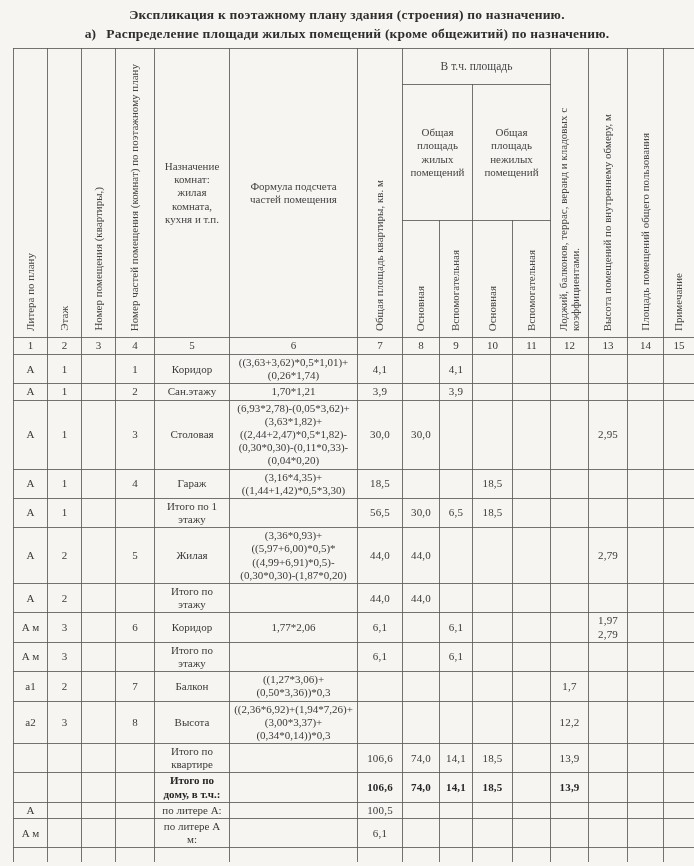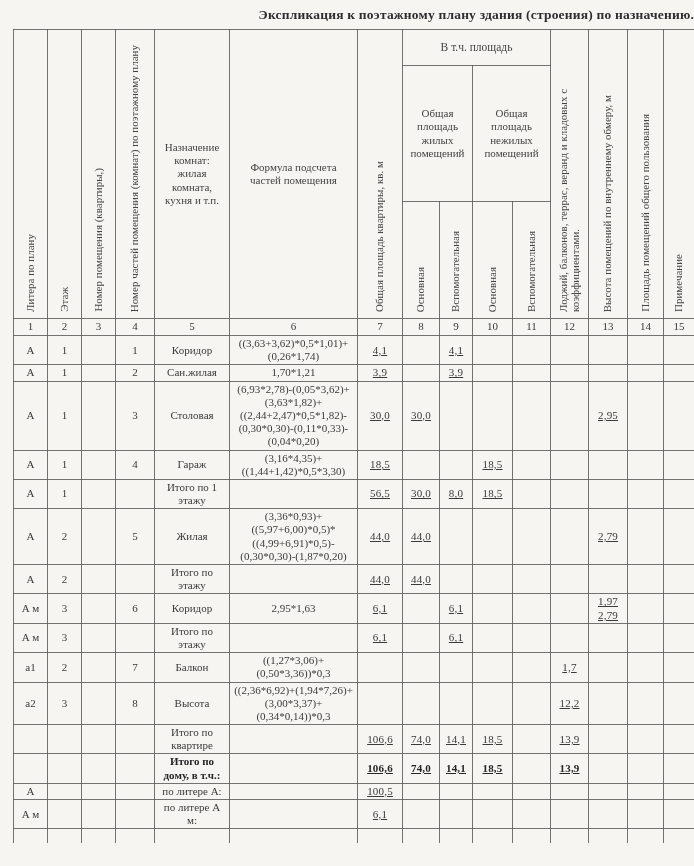--- a/index.html
+++ b/index.html
@@ -4,21 +4,21 @@
 <style>
   html,body{margin:0;padding:0;}
   body{
     width:694px;height:866px;overflow:hidden;
     background:#f6f5f2;
     font-family:"Liberation Serif","DejaVu Serif",serif;
     color:#3a3a3a;
   }
   .page{position:relative;width:694px;height:866px;overflow:hidden;}
 
-  .titles{padding-top:7px;text-align:right;}
+  .titles{padding-top:7px;text-align:center;}
   .title{
     font-size:13.5px;font-weight:bold;color:#2e2e2e;letter-spacing:.2px;
   }
   .subtitle{
     font-size:13.5px;font-weight:bold;color:#2e2e2e;margin-top:3px;letter-spacing:.2px;
   }
   .subtitle .marker{margin-right:10px;}
 
   table{
     border-collapse:collapse;table-layout:fixed;
@@ -50,29 +50,32 @@
     line-height:1.05;
     max-height:268px;
     text-align:left;
   }
   tr.h3 .vt{max-height:104px;}
 
   td.c5{padding:1px 3px;border-radius:13px;}
   td.c6{padding:1px 3px;}
   tbody tr.bold td{font-weight:bold;color:#262626;}
   tbody tr.partial td{height:12px;border-bottom:none;}
-  td.num{letter-spacing:.2px;text-decoration:underline;}
+  td.num{letter-spacing:.2px;}
 </style>
 </head>
 <body>
 
 <div class="page">
 
   <div class="titles">
     <div class="title">Экспликация к поэтажному плану здания (строения) по назначению.</div>
+    <div class="subtitle">
+      <span class="marker">а)</span><span>Распределение площади жилых помещений (кроме общежитий) по назначению.</span>
+    </div>
   </div>
 
   <table>
     <colgroup>
       <col style="width:34px">
         <col style="width:34px">
         <col style="width:34px">
       <col style="width:39px">
         <col style="width:75px">
         <col style="width:128px">
@@ -145,21 +148,21 @@
           <td class="c12"></td>
           <td class="c13"></td>
           <td class="c14"></td>
           <td class="c15"></td>
         </tr>
         <tr>
           <td class="c1">А</td>
           <td class="c2">1</td>
           <td class="c3"></td>
           <td class="c4">2</td>
-          <td class="c5">Сан.жилая</td>
+          <td class="c5">Сан.этажу</td>
           <td class="c6">1,70*1,21</td>
           <td class="c7 num">3,9</td>
           <td class="c8"></td>
           <td class="c9 num">3,9</td>
           <td class="c10"></td>
           <td class="c11"></td>
           <td class="c12"></td>
           <td class="c13"></td>
           <td class="c14"></td>
           <td class="c15"></td>
@@ -200,21 +203,21 @@
         </tr>
         <tr>
           <td class="c1">А</td>
           <td class="c2">1</td>
           <td class="c3"></td>
           <td class="c4"></td>
           <td class="c5">Итого по 1 этажу</td>
           <td class="c6"></td>
           <td class="c7 num">56,5</td>
           <td class="c8 num">30,0</td>
-          <td class="c9 num">8,0</td>
+          <td class="c9 num">6,5</td>
           <td class="c10 num">18,5</td>
           <td class="c11"></td>
           <td class="c12"></td>
           <td class="c13"></td>
           <td class="c14"></td>
           <td class="c15"></td>
         </tr>
         <tr>
           <td class="c1">А</td>
           <td class="c2">2</td>
@@ -248,21 +251,21 @@
           <td class="c13"></td>
           <td class="c14"></td>
           <td class="c15"></td>
         </tr>
         <tr>
           <td class="c1">А м</td>
           <td class="c2">3</td>
           <td class="c3"></td>
           <td class="c4">6</td>
           <td class="c5">Коридор</td>
-          <td class="c6">2,95*1,63</td>
+          <td class="c6">1,77*2,06</td>
           <td class="c7 num">6,1</td>
           <td class="c8"></td>
           <td class="c9 num">6,1</td>
           <td class="c10"></td>
           <td class="c11"></td>
           <td class="c12"></td>
           <td class="c13 num">1,97
 2,79</td>
           <td class="c14"></td>
           <td class="c15"></td>

